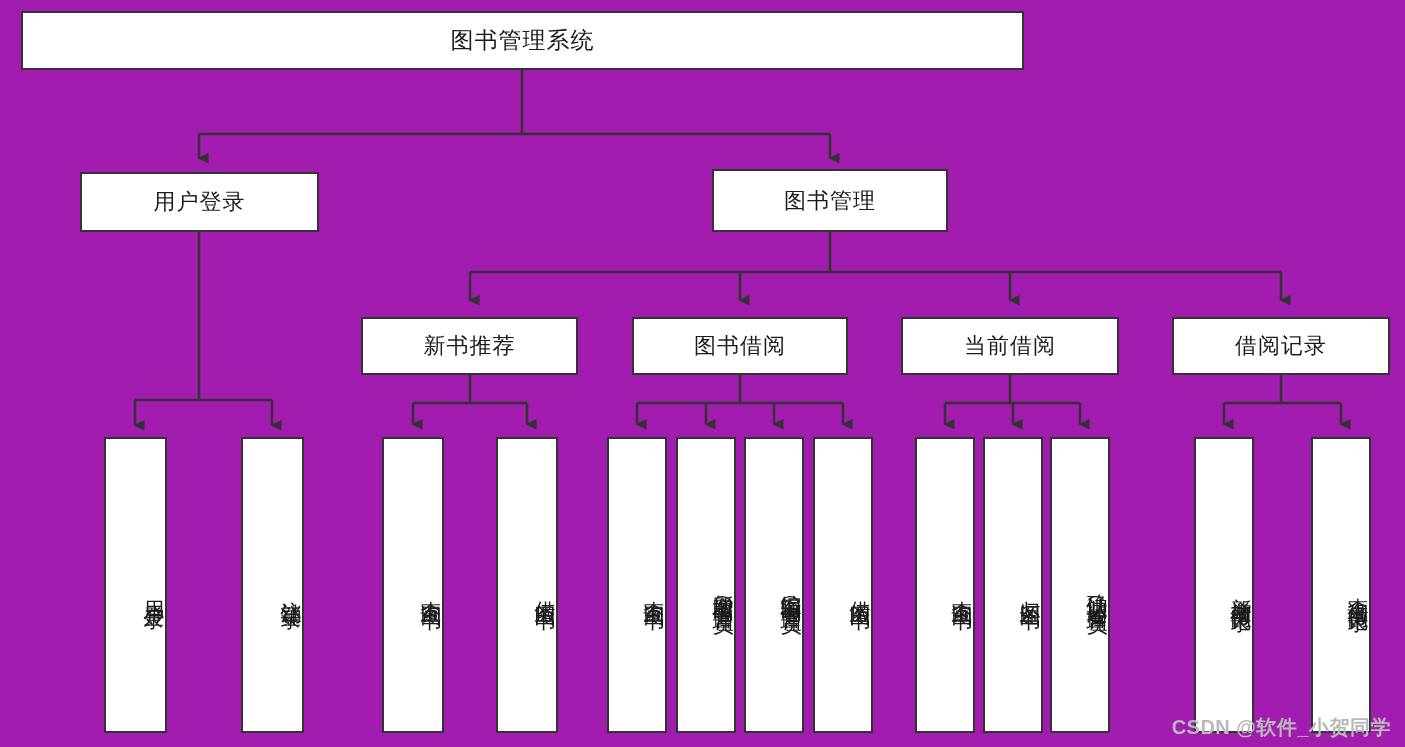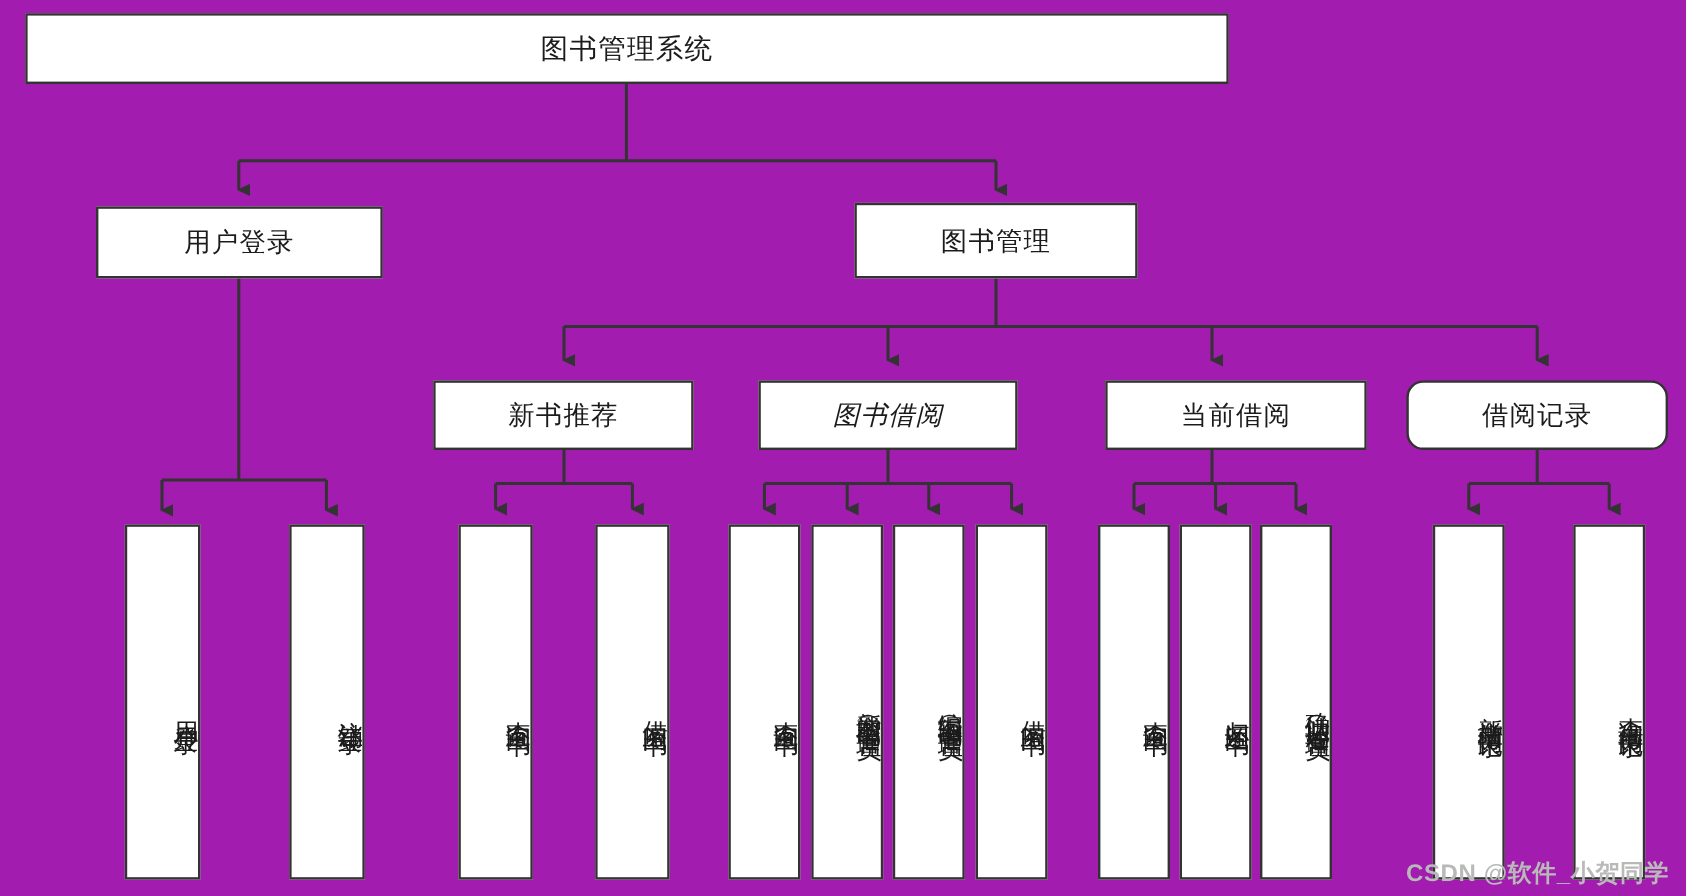--- a/index.html
+++ b/index.html
@@ -129,29 +129,29 @@
   </div>
 
   <div class="node branch" style="left:712px;top:169px;width:236px;height:63px;text-align:right;">
     <span>图书管理</span>
   </div>
 
   <div class="node branch" style="left:361px;top:317px;width:217px;height:58px;">
     <span>新书推荐</span>
   </div>
 
-  <div class="node branch" style="left:632px;top:317px;width:216px;height:58px;font-style:italic;">
+  <div class="node branch" style="left:632px;top:317px;width:216px;height:58px;">
     <span>图书借阅</span>
   </div>
 
-  <div class="node branch" style="left:901px;top:317px;width:218px;height:58px;margin-left:20px;">
+  <div class="node branch" style="left:901px;top:317px;width:218px;height:58px;">
     <span>当前借阅</span>
   </div>
 
-  <div class="node branch" style="left:1172px;top:317px;width:218px;height:58px;border-radius:14px;">
+  <div class="node branch" style="left:1172px;top:317px;width:218px;height:58px;">
     <span>借阅记录</span>
   </div>
 
   <div class="node leaf" style="left:104px;top:437px;width:63px;height:296px;">
     <span class="vtext">用户登录</span>
   </div>
   <div class="node leaf" style="left:241px;top:437px;width:63px;height:296px;">
     <span class="vtext">注销登录</span>
   </div>
 

